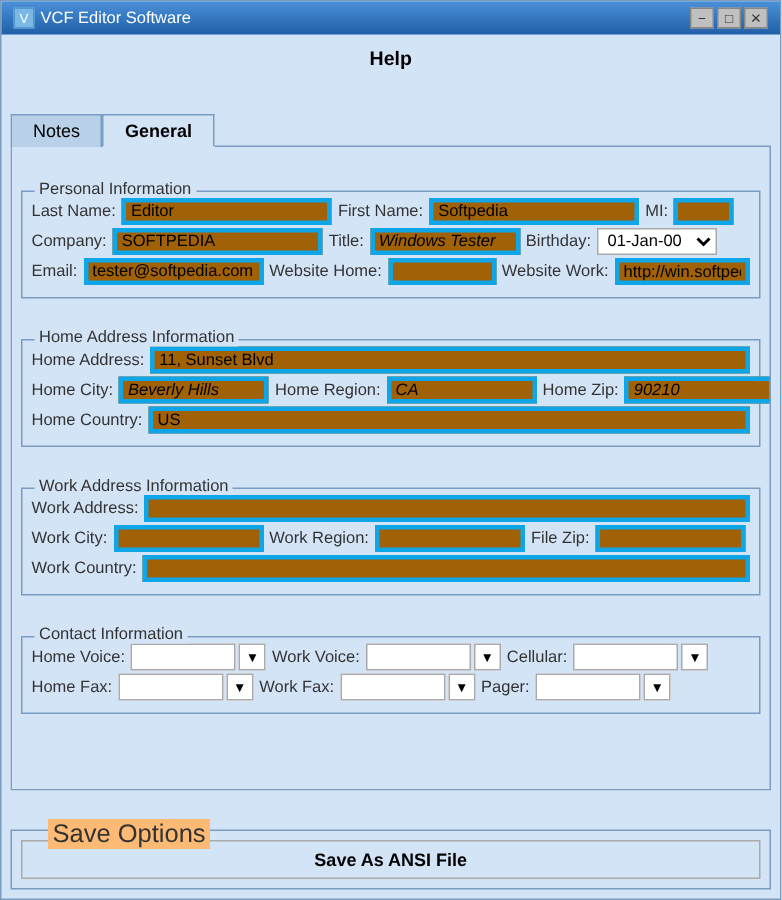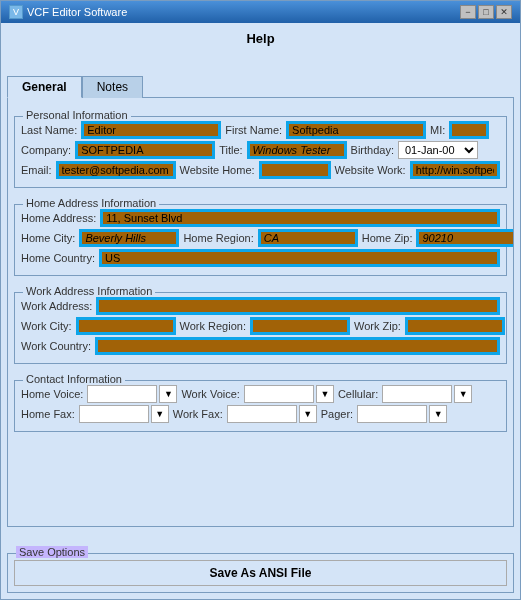--- a/index.html
+++ b/index.html
@@ -162,45 +162,45 @@
       font-size: 11px;
     }
     .field-input.small { width: 40px; }
     .field-input.medium { width: 100px; font-style: italic; }
     .field-input.large { width: 140px; }
     .field-input.full { flex: 1; }
     .sub-group {
       border: 1px solid #7a9cbf;
       padding: 4px 6px 6px 6px;
       position: relative;
-      margin-top: 12px;
+      margin-top: 23px;
     }
     .sub-group-label {
       position: absolute;
       top: -8px;
       left: 8px;
       background: #d4e4f7;
       padding: 0 3px;
       font-size: 11px;
       color: #333;
     }
     .save-options {
       border: 1px solid #7a9cbf;
       padding: 6px;
       position: relative;
       margin-top: 6px;
       flex-shrink: 0;
     }
     .save-options-label {
       position: absolute;
       top: -8px;
-      left: 8px;
-      background: #c4b5fd;
+      left: 24px;
+      background: #fdba74;
       padding: 0 3px;
-      font-size: 11px;
+      font-size: 17px;
       color: #333;
     }
     .save-buttons {
       display: flex;
       gap: 10px;
       justify-content: space-around;
     }
     .save-btn {
       flex: 1;
       padding: 5px 10px;
@@ -260,22 +260,22 @@
     </div>
   </div>
 
   <div class="window-content">
 
     <div class="section-title">Help</div>
 
 
     <div style="margin-top:6px; flex:1; display:flex; flex-direction:column; overflow:hidden;">
       <div class="tabs">
+        <div class="tab">Notes</div>
         <div class="tab active">General</div>
-        <div class="tab">Notes</div>
       </div>
 
       <div class="tab-content">
 
         <div class="sub-group">
           <span class="sub-group-label">Personal Information</span>
 
           <div class="field-row">
             <span class="field-label">Last Name:</span>
             <input class="field-input large" type="text" value="Editor" style="">
@@ -335,21 +335,21 @@
           <div class="field-row">
             <span class="field-label">Work Address:</span>
             <input class="field-input full" type="text" value="" style="">
           </div>
 
           <div class="field-row">
             <span class="field-label">Work City:</span>
             <input class="field-input medium" type="text" value="" style="">
             <span class="field-label">Work Region:</span>
             <input class="field-input medium" type="text" value="" style="">
-            <span class="field-label">Work Zip:</span>
+            <span class="field-label">File Zip:</span>
             <input class="field-input medium" type="text" value="" style="">
           </div>
 
           <div class="field-row">
             <span class="field-label">Work Country:</span>
             <input class="field-input full" type="text" value="" style="">
           </div>
         </div>
 
         <div class="sub-group">

